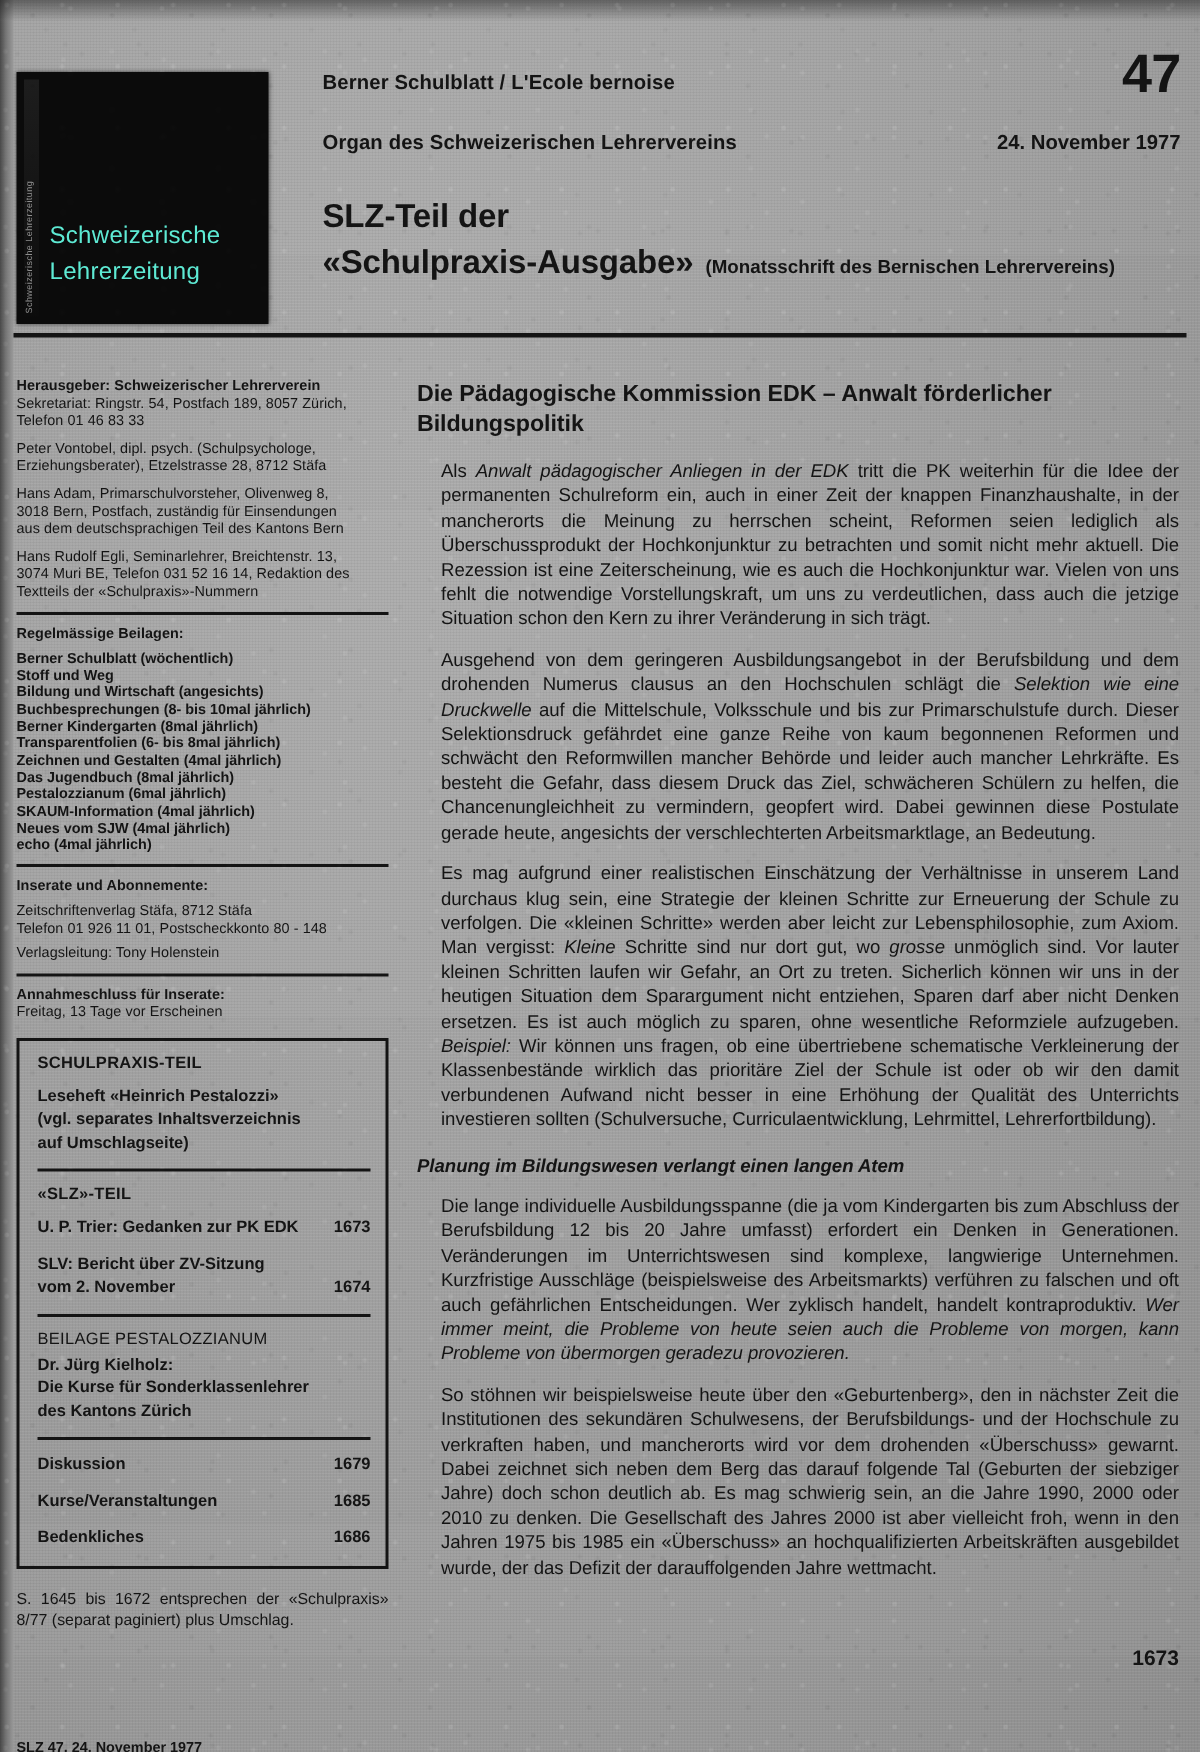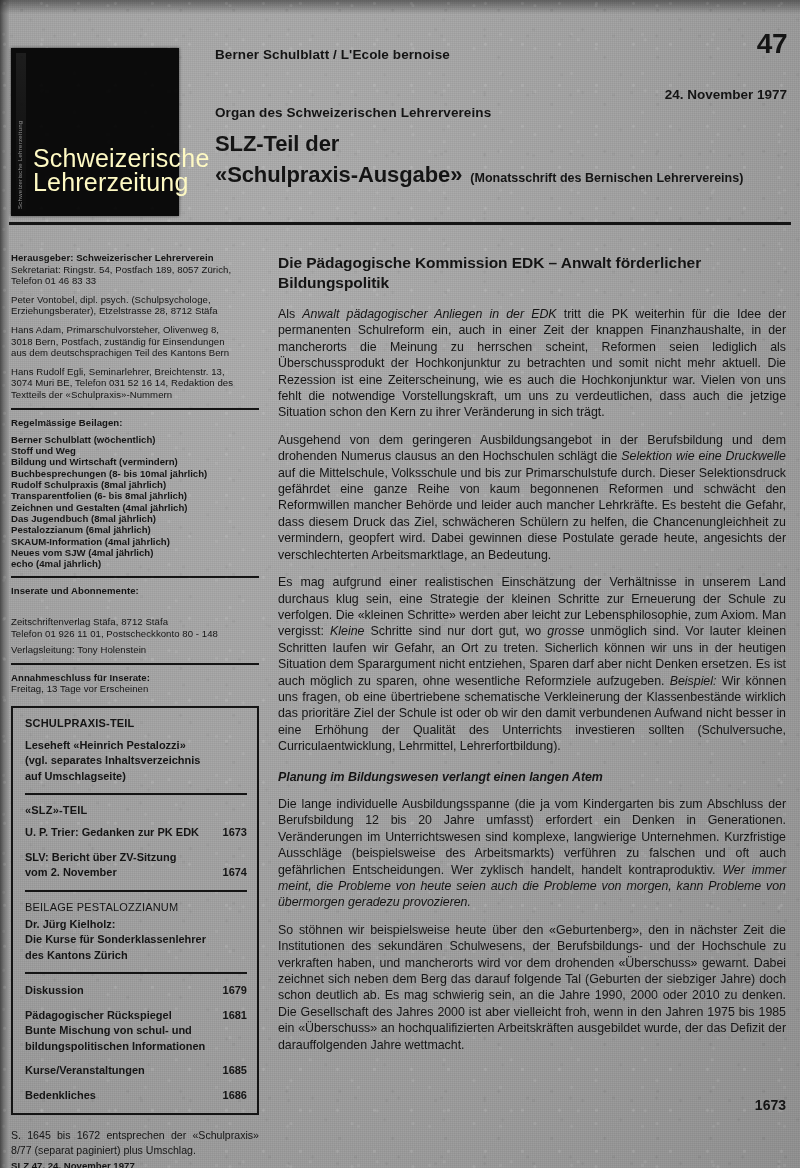--- a/index.html
+++ b/index.html
@@ -83,38 +83,38 @@
     white-space: nowrap;
     font-size: 6px;
     letter-spacing: 0.3px;
     color: #b9b9b9;
     opacity: 0.75;
   }
   .logo-text {
     position: absolute;
     left: 22px;
     bottom: 22px;
-    color: #fef9c3;
-    font-size: 25px;
+    color: #5eead4;
+    font-size: 16px;
     line-height: 24px;
     font-weight: 400;
     letter-spacing: 0.2px;
   }
   .head-right { position: absolute; left: 215px; top: 0; width: 575px; }
   .head-line1 {
     position: absolute; left: 0; top: 29px;
     font-size: 13.5px; font-weight: bold; letter-spacing: 0.1px;
   }
   .head-line2 {
-    position: absolute; left: 0; top: 87px;
+    position: absolute; left: 0; top: 69px;
     font-size: 13.5px; font-weight: bold; letter-spacing: 0.1px;
   }
   .head-issue {
     position: absolute; right: 3px; top: 10px;
-    font-size: 28px; font-weight: bold; letter-spacing: -0.5px;
+    font-size: 36px; font-weight: bold; letter-spacing: -0.5px;
   }
   .head-date {
     position: absolute; right: 3px; top: 69px;
     font-size: 13.5px; font-weight: bold;
   }
   .head-title1 {
     position: absolute; left: 0; top: 113px;
     font-size: 22px; font-weight: bold; letter-spacing: -0.1px;
   }
   .head-title2row {
@@ -186,21 +186,21 @@
     width: 508px;
   }
   #article h1 {
     margin: 0 0 14px 0;
     font-size: 15.5px;
     line-height: 19.5px;
     font-weight: bold;
     letter-spacing: -0.05px;
   }
   #article p {
-    margin: 0 0 11px 0;
+    margin: 0 0 11px 16px;
     font-size: 12.4px;
     line-height: 16.4px;
     text-align: justify;
     letter-spacing: -0.02px;
   }
   #article p.subhead {
     font-style: italic;
     font-weight: bold;
     margin: 14px 0 11px 0;
   }
@@ -276,36 +276,36 @@
       <p class="sb-n">3074 Muri BE, Telefon 031 52 16 14, Redaktion des</p>
       <p class="sb-n">Textteils der «Schulpraxis»-Nummern</p>
     </div>
 
     <div class="sb-rule"></div>
 
     <div class="sb-blk sb-list">
       <p class="sb-b" style="margin-bottom:6px;">Regelmässige Beilagen:</p>
       <p><span class="lt">Berner Schulblatt</span> <span>(wöchentlich)</span></p>
       <p><span class="lt">Stoff und Weg</span> <span></span></p>
-      <p><span class="lt">Bildung und Wirtschaft</span> <span>(vermindern)</span></p>
+      <p><span class="lt">Bildung und Wirtschaft</span> <span>(angesichts)</span></p>
       <p><span class="lt">Buchbesprechungen</span> <span>(8- bis 10mal jährlich)</span></p>
-      <p><span class="lt">Rudolf Schulpraxis</span> <span>(8mal jährlich)</span></p>
+      <p><span class="lt">Berner Kindergarten</span> <span>(8mal jährlich)</span></p>
       <p><span class="lt">Transparentfolien</span> <span>(6- bis 8mal jährlich)</span></p>
       <p><span class="lt">Zeichnen und Gestalten</span> <span>(4mal jährlich)</span></p>
       <p><span class="lt">Das Jugendbuch</span> <span>(8mal jährlich)</span></p>
       <p><span class="lt">Pestalozzianum</span> <span>(6mal jährlich)</span></p>
       <p><span class="lt">SKAUM-Information</span> <span>(4mal jährlich)</span></p>
       <p><span class="lt">Neues vom SJW</span> <span>(4mal jährlich)</span></p>
       <p><span class="lt">echo</span> <span>(4mal jährlich)</span></p>
     </div>
 
     <div class="sb-rule"></div>
 
     <div class="sb-blk">
-      <p class="sb-b" style="margin-bottom:19px;">Inserate und Abonnemente:</p>
+      <p class="sb-b" style="margin-bottom:5px;">Inserate und Abonnemente:</p>
       <p class="sb-n">Zeitschriftenverlag Stäfa, 8712 Stäfa</p>
       <p class="sb-n">Telefon 01 926 11 01, Postscheckkonto 80 - 148</p>
       <p class="sb-n" style="margin-top:5px;">Verlagsleitung: Tony Holenstein</p>
     </div>
 
     <div class="sb-rule"></div>
 
     <div class="sb-blk">
       <p class="sb-b">Annahmeschluss für Inserate:</p>
       <p class="sb-n">Freitag, 13 Tage vor Erscheinen</p>
@@ -362,28 +362,20 @@
 
       <div class="toc-inner-rule"></div>
 
       <div class="toc-item">
         <div class="toc-row">
           <span class="lbl">Diskussion</span>
           <span class="pg">1679</span>
         </div>
       </div>
 
-      <div class="toc-item">
-        <div class="toc-row">
-          <span class="lbl">Pädagogischer Rückspiegel</span>
-          <span class="pg">1681</span>
-        </div>
-        <p class="toc-sub">Bunte Mischung von schul- und</p>
-        <p class="toc-sub">bildungspolitischen Informationen</p>
-      </div>
 
       <div class="toc-item">
         <div class="toc-row">
           <span class="lbl">Kurse/Veranstaltungen</span>
           <span class="pg">1685</span>
         </div>
       </div>
 
       <div class="toc-item">
         <div class="toc-row">

